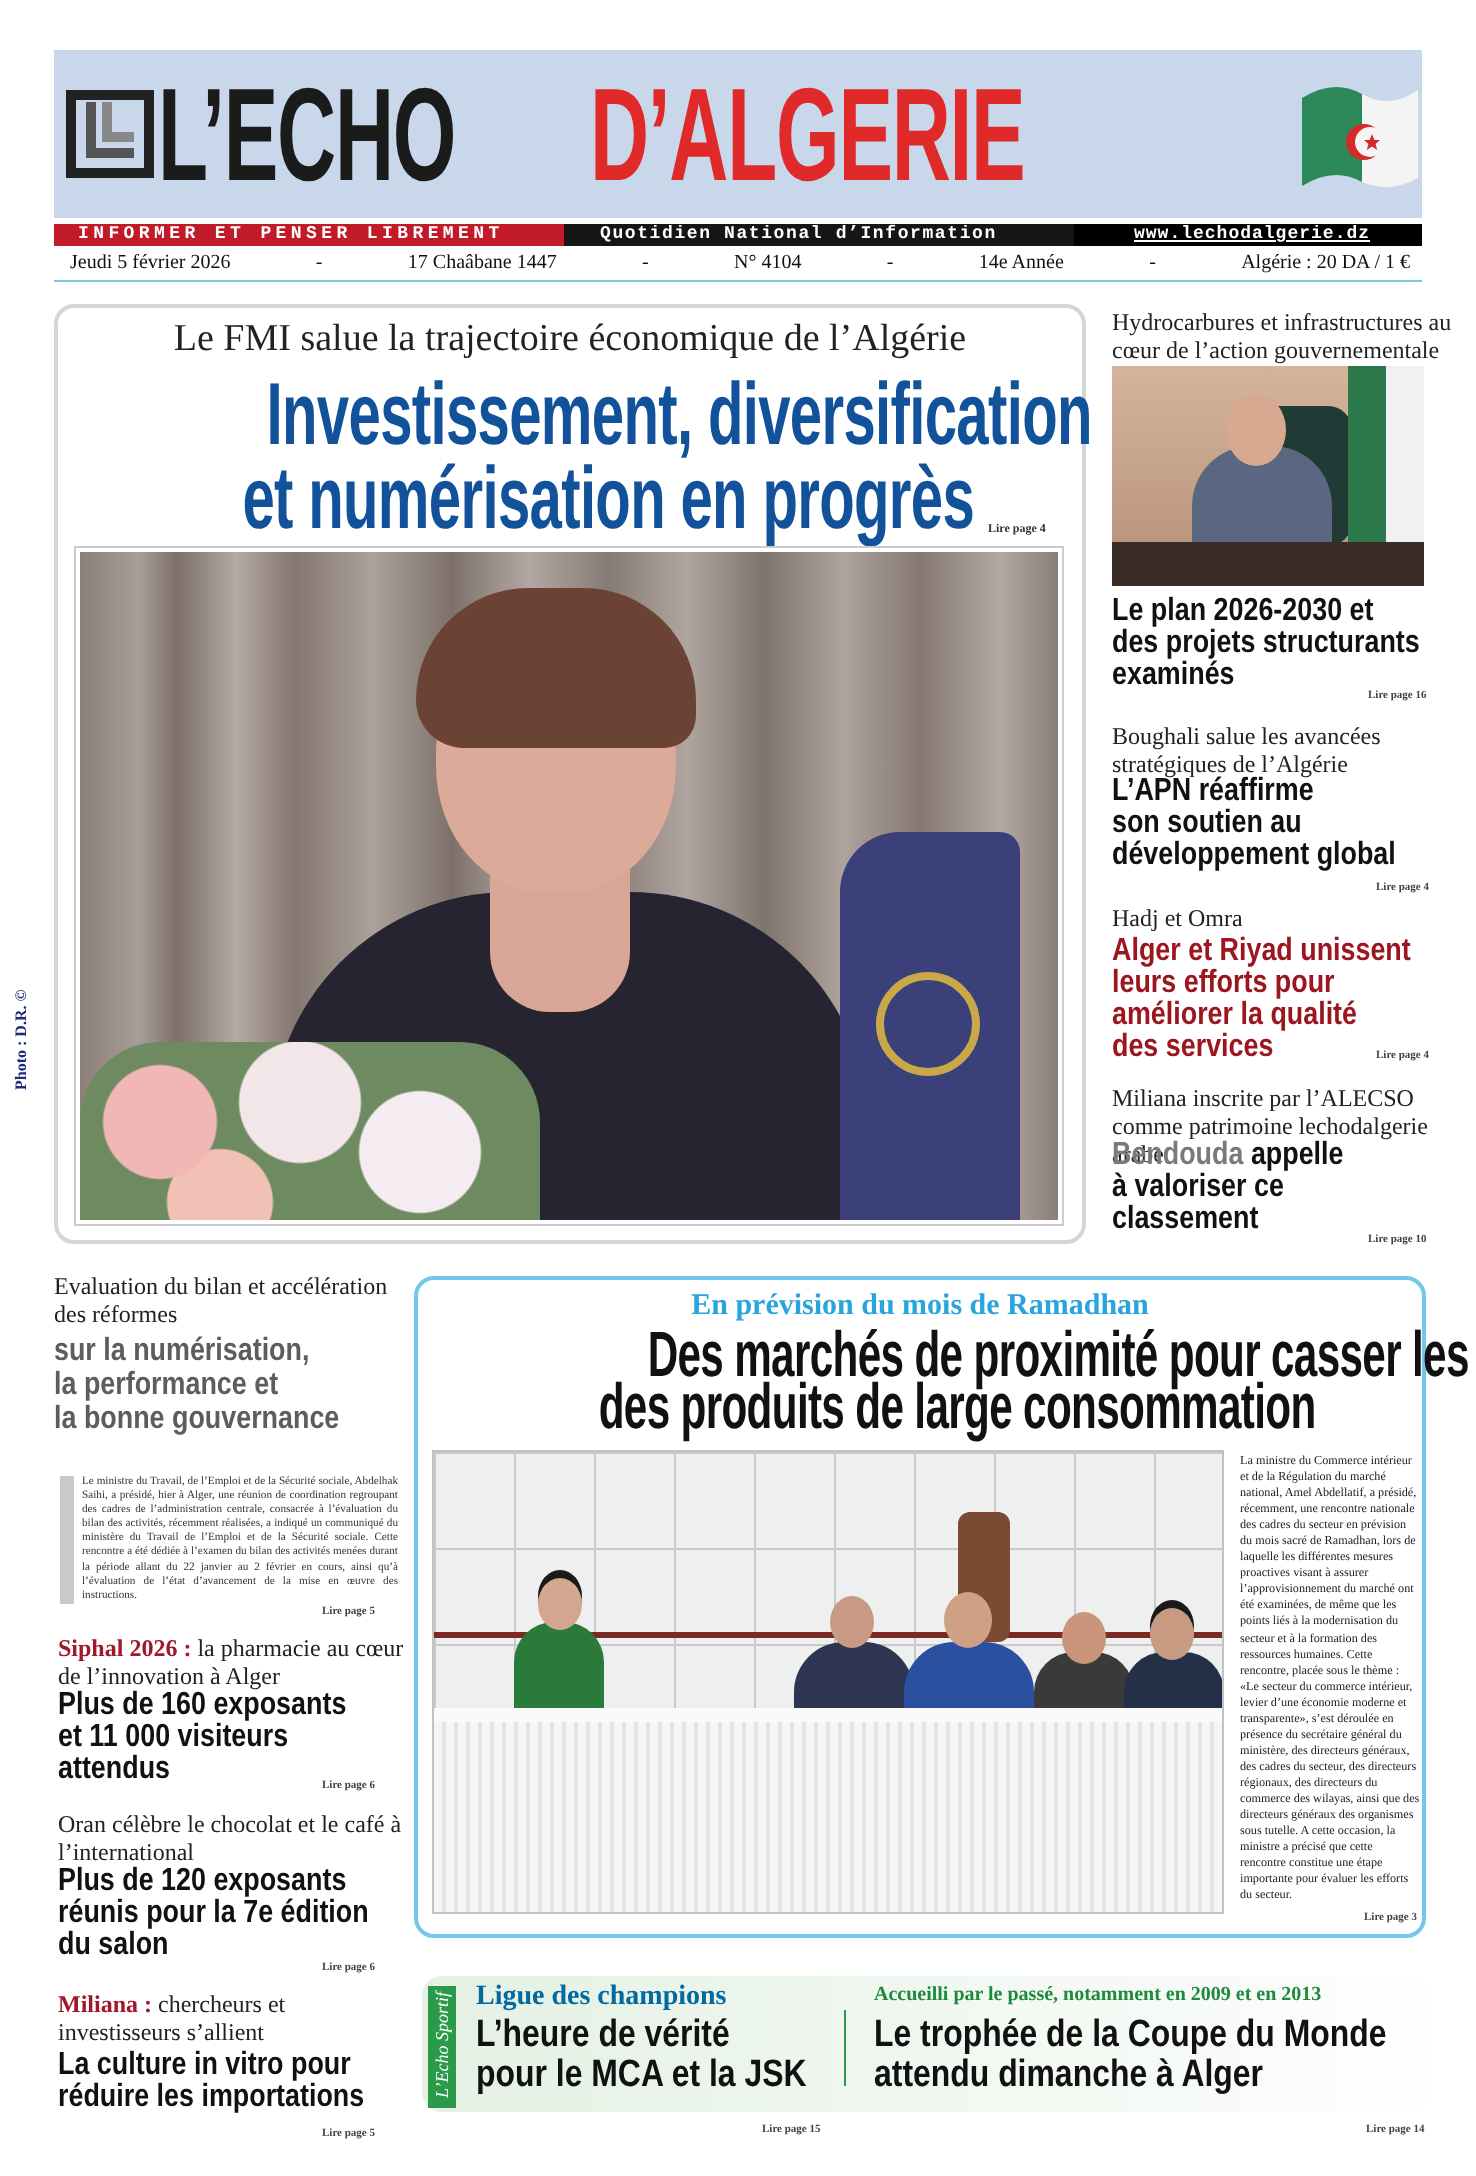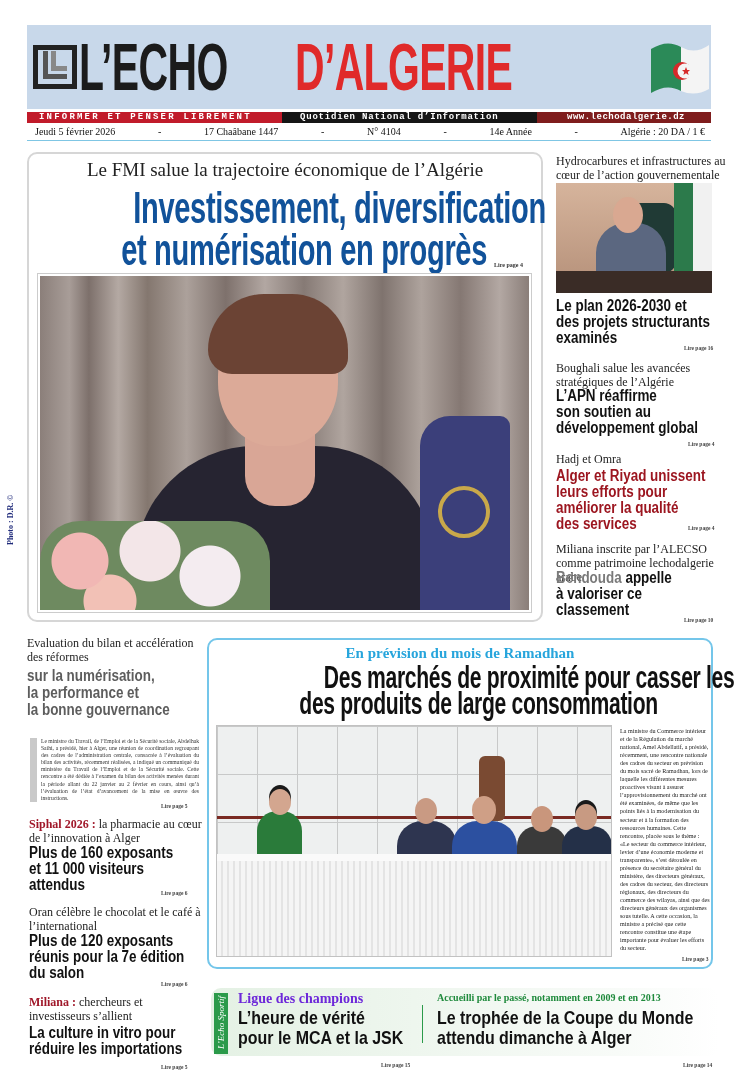--- a/index.html
+++ b/index.html
@@ -12,21 +12,21 @@
   #logo-mark { left: 6px; top: 20px; width: 44px; height: 44px; }
   #logo-mark .sq { position: absolute; border: 5px solid #222; border-top: none; border-right: none; }
   #brand-lecho { left: 52px; top: 6px; font-family: "Liberation Sans", sans-serif; font-weight: bold; font-size: 66px; line-height: 72px; color: #1b1b1b; transform: scaleX(0.62); transform-origin: left top; white-space: nowrap; letter-spacing: -1px; }
   #brand-algerie { left: 268px; top: 6px; font-family: "Liberation Sans", sans-serif; font-weight: bold; font-size: 66px; line-height: 72px; color: #e02a2a; transform: scaleX(0.62); transform-origin: left top; white-space: nowrap; letter-spacing: -1px; }
   #flag { left: 622px; top: 10px; width: 62px; height: 64px; }
 
   #tagbar { left: 27px; top: 112px; width: 684px; height: 11px; display: flex; font-family: "Liberation Mono", monospace; font-weight: bold; font-size: 9px; line-height: 11px; color: #fff; }
   #tagbar .seg { height: 11px; overflow: hidden; white-space: nowrap; }
   #tag-left { width: 255px; background: #c11b2a; padding-left: 12px; letter-spacing: 2.2px; }
   #tag-mid { width: 255px; background: #151515; padding-left: 18px; letter-spacing: 0.8px; }
-  #tag-right { flex: 1; background: #7f1d1d; padding-left: 30px; letter-spacing: 0.5px; }
+  #tag-right { flex: 1; background: #000000; padding-left: 30px; letter-spacing: 0.5px; text-decoration: underline; }
 
   #dateline { left: 27px; top: 123px; width: 684px; height: 18px; border-bottom: 1.5px solid #7fc6e4; display: flex; justify-content: space-between; font-size: 10px; line-height: 18px; padding: 0 6px 0 8px; white-space: nowrap; }
 
   
   #lead-box { left: 27px; top: 152px; width: 516px; height: 470px; border: 2px solid #d6d6d6; border-radius: 10px; }
   #lead-kicker { left: 27px; top: 158px; width: 516px; text-align: center; font-size: 19px; line-height: 24px; color: #222; }
   #lead-title-1, #lead-title-2 { left: 27px; width: 516px; text-align: center; color: #11529a; font-family: "Liberation Sans", sans-serif; font-weight: bold; font-size: 44px; line-height: 44px; white-space: nowrap; }
   #lead-title-1 { top: 186px; }
   #lead-title-2 { top: 228px; }
   .cx { display: inline-block; transform: scaleX(0.66); transform-origin: center top; letter-spacing: -0.5px; }
@@ -119,21 +119,21 @@
   #ram-photo .p5 { position: absolute; left: 345px; top: 100px; width: 50px; height: 50px; background: #243048; border-radius: 20px 20px 0 0; }
   #ram-photo .h5 { position: absolute; left: 358px; top: 78px; width: 22px; height: 26px; background: #c89a82; border-radius: 50%; box-shadow: 0 -4px 0 #1a1a1a; }
   #ram-photo .coat { position: absolute; left: 262px; top: 30px; width: 26px; height: 65px; background: #7a4a32; border-radius: 6px; }
   #ram-body { left: 620px; top: 727px; width: 90px; font-size: 6.1px; line-height: 8.05px; color: #222; }
   #ram-read { left: 682px; top: 956px; }
 
   
   #sport-box { left: 211px; top: 988px; width: 508px; height: 68px; border-radius: 10px; background: linear-gradient(90deg,#e4f1e4 0,#eef6ee 40%,#f8fbf8 80%,#ffffff 100%); }
   #sport-tab { left: 214px; top: 993px; width: 14px; height: 61px; background: #2b9a4a; }
   #sport-tab-label { left: 214px; top: 1053px; width: 61px; height: 14px; transform: rotate(-90deg); transform-origin: left top; color: #fff; font-size: 9px; line-height: 14px; text-align: center; font-style: italic; white-space: nowrap; }
-  #s1-kicker { left: 238px; top: 991px; color: #6d28d9; font-weight: bold; font-size: 14px; line-height: 16px; }
+  #s1-kicker { left: 238px; top: 991px; color: #0369a1; font-weight: bold; font-size: 14px; line-height: 16px; }
   #s1-title { left: 238px; top: 1008px; width: 180px; font-family: "Liberation Sans", sans-serif; font-weight: bold; font-size: 19px; line-height: 20px; color: #111; }
   #s-divider { left: 422px; top: 1005px; width: 1px; height: 38px; background: #2b9a4a; }
   #s2-kicker { left: 437px; top: 992px; color: #1f8a3c; font-weight: bold; font-size: 10px; line-height: 12px; white-space: nowrap; }
   #s2-title { left: 437px; top: 1008px; width: 290px; font-family: "Liberation Sans", sans-serif; font-weight: bold; font-size: 19px; line-height: 20px; color: #111; }
   #s1-read { left: 381px; top: 1062px; }
   #s2-read { left: 683px; top: 1062px; }
 </style>
 </head>
 <body>
 

